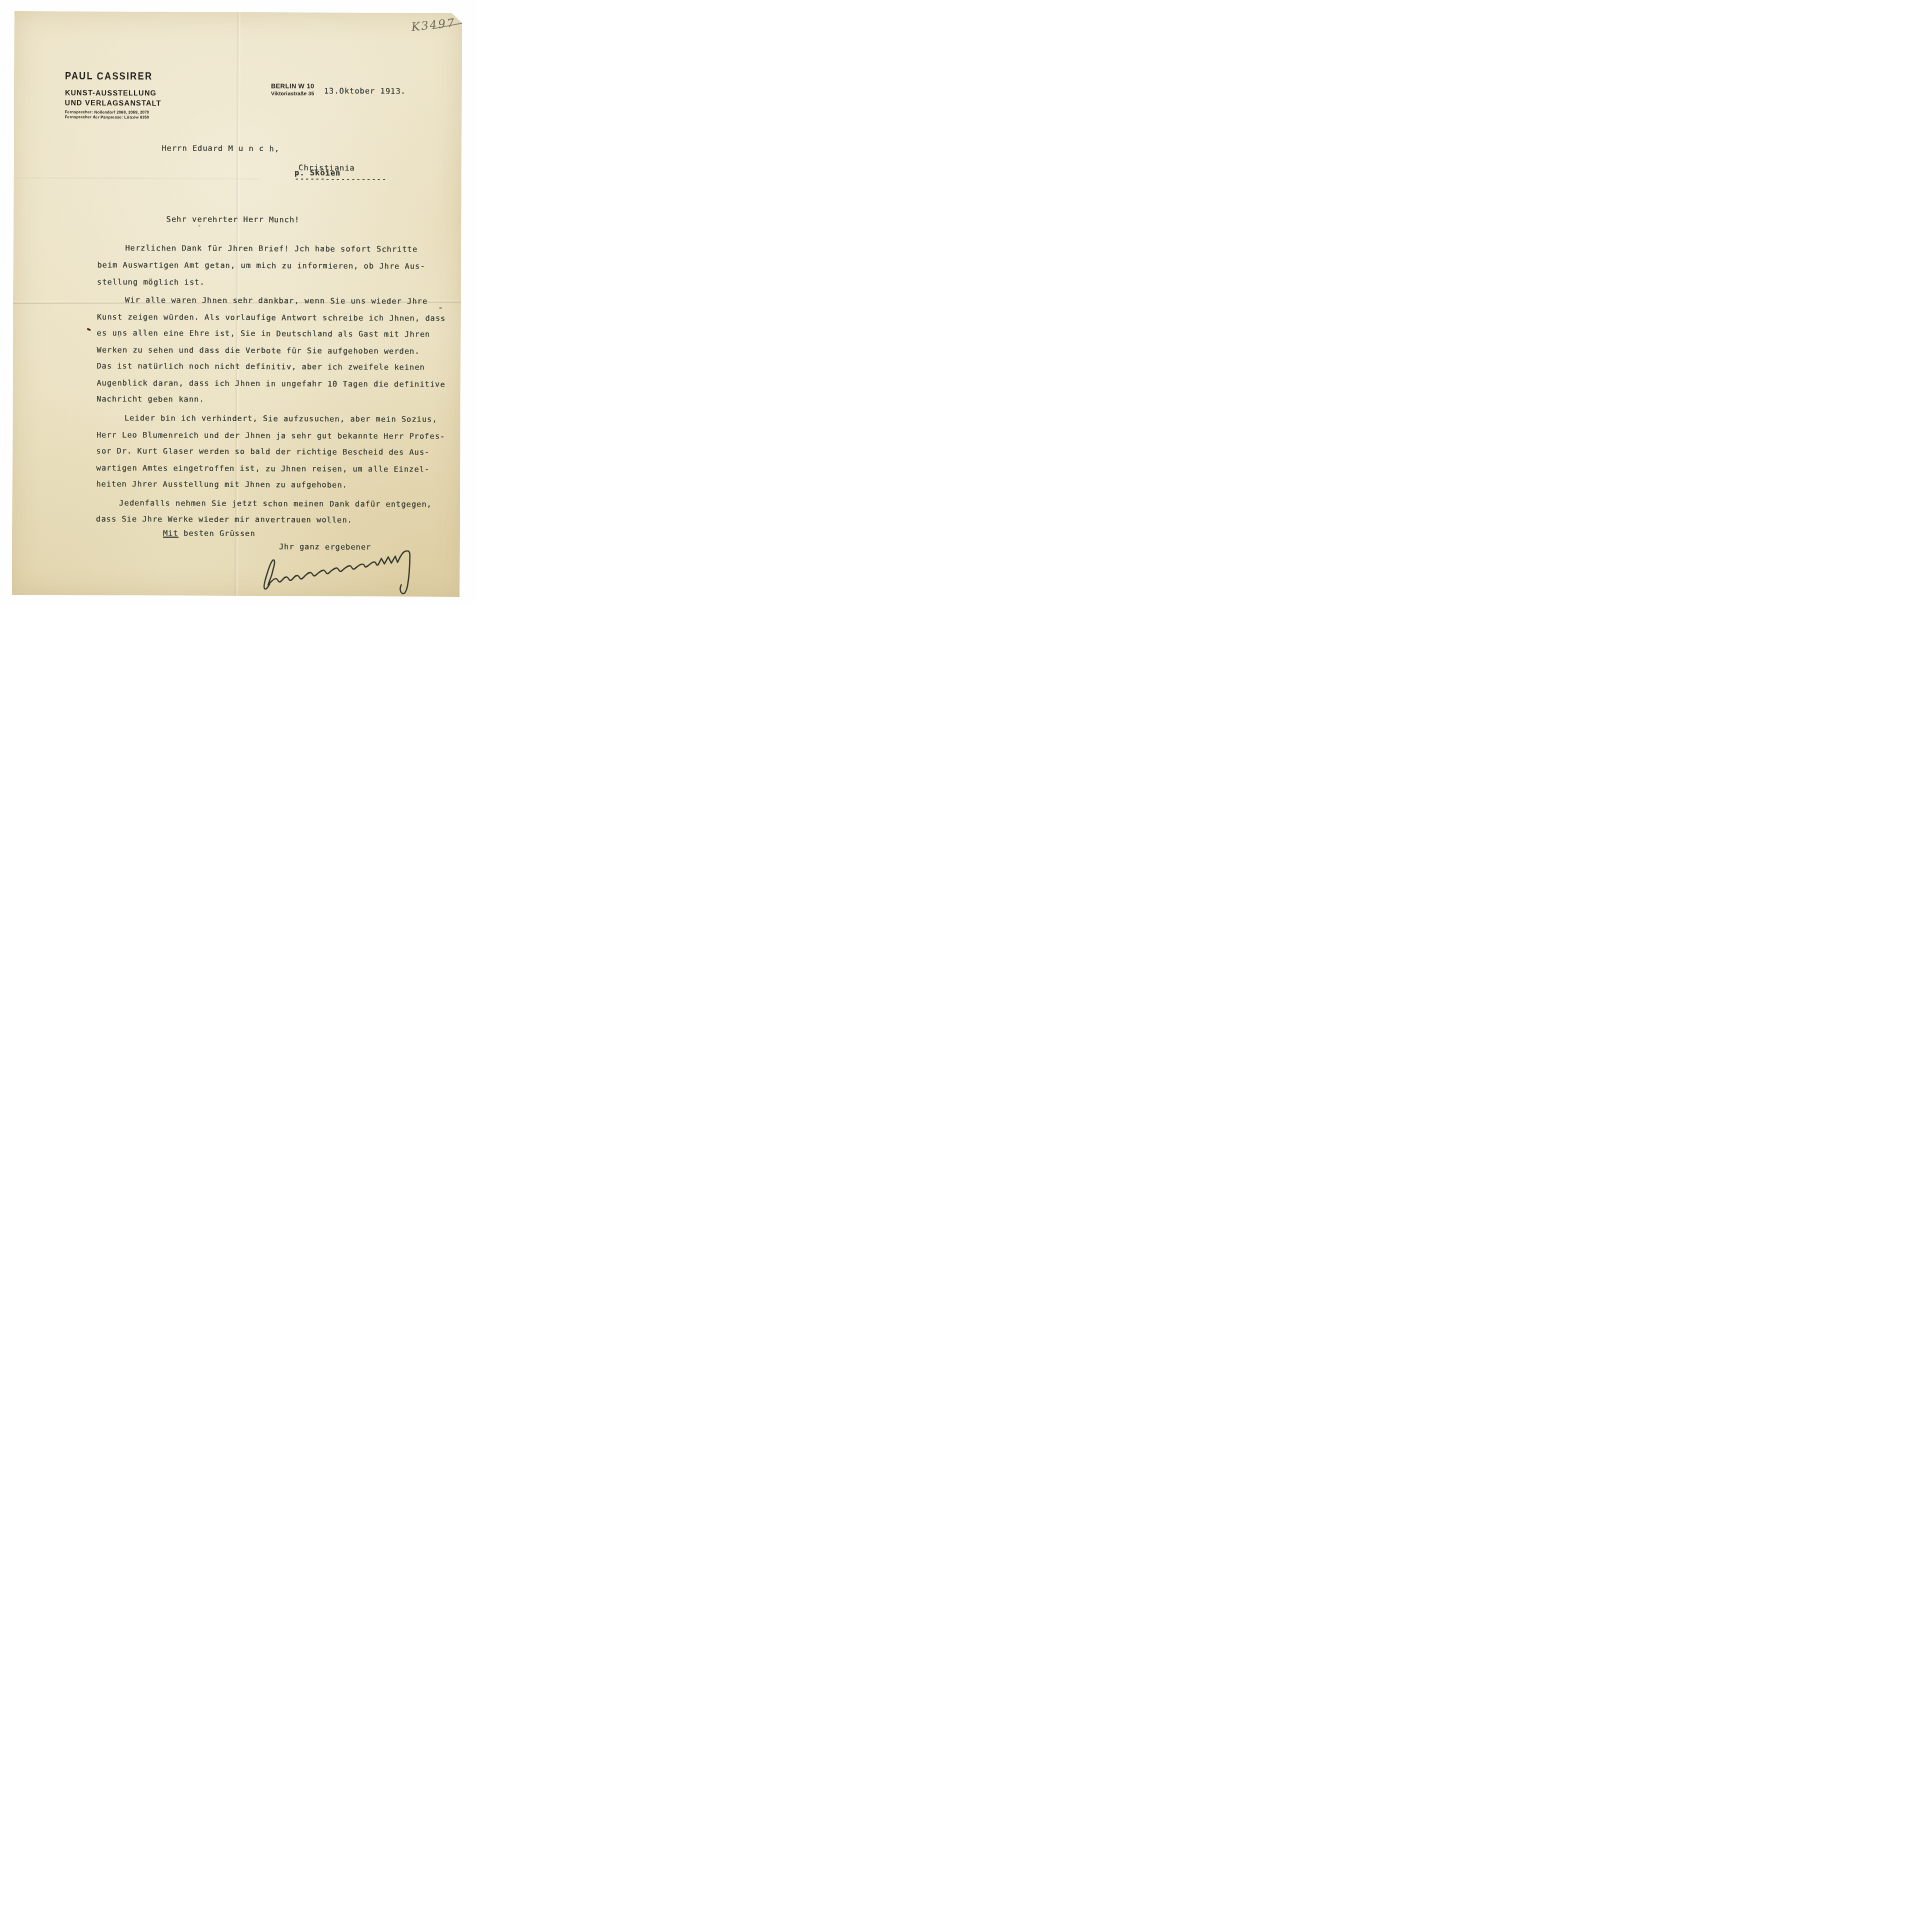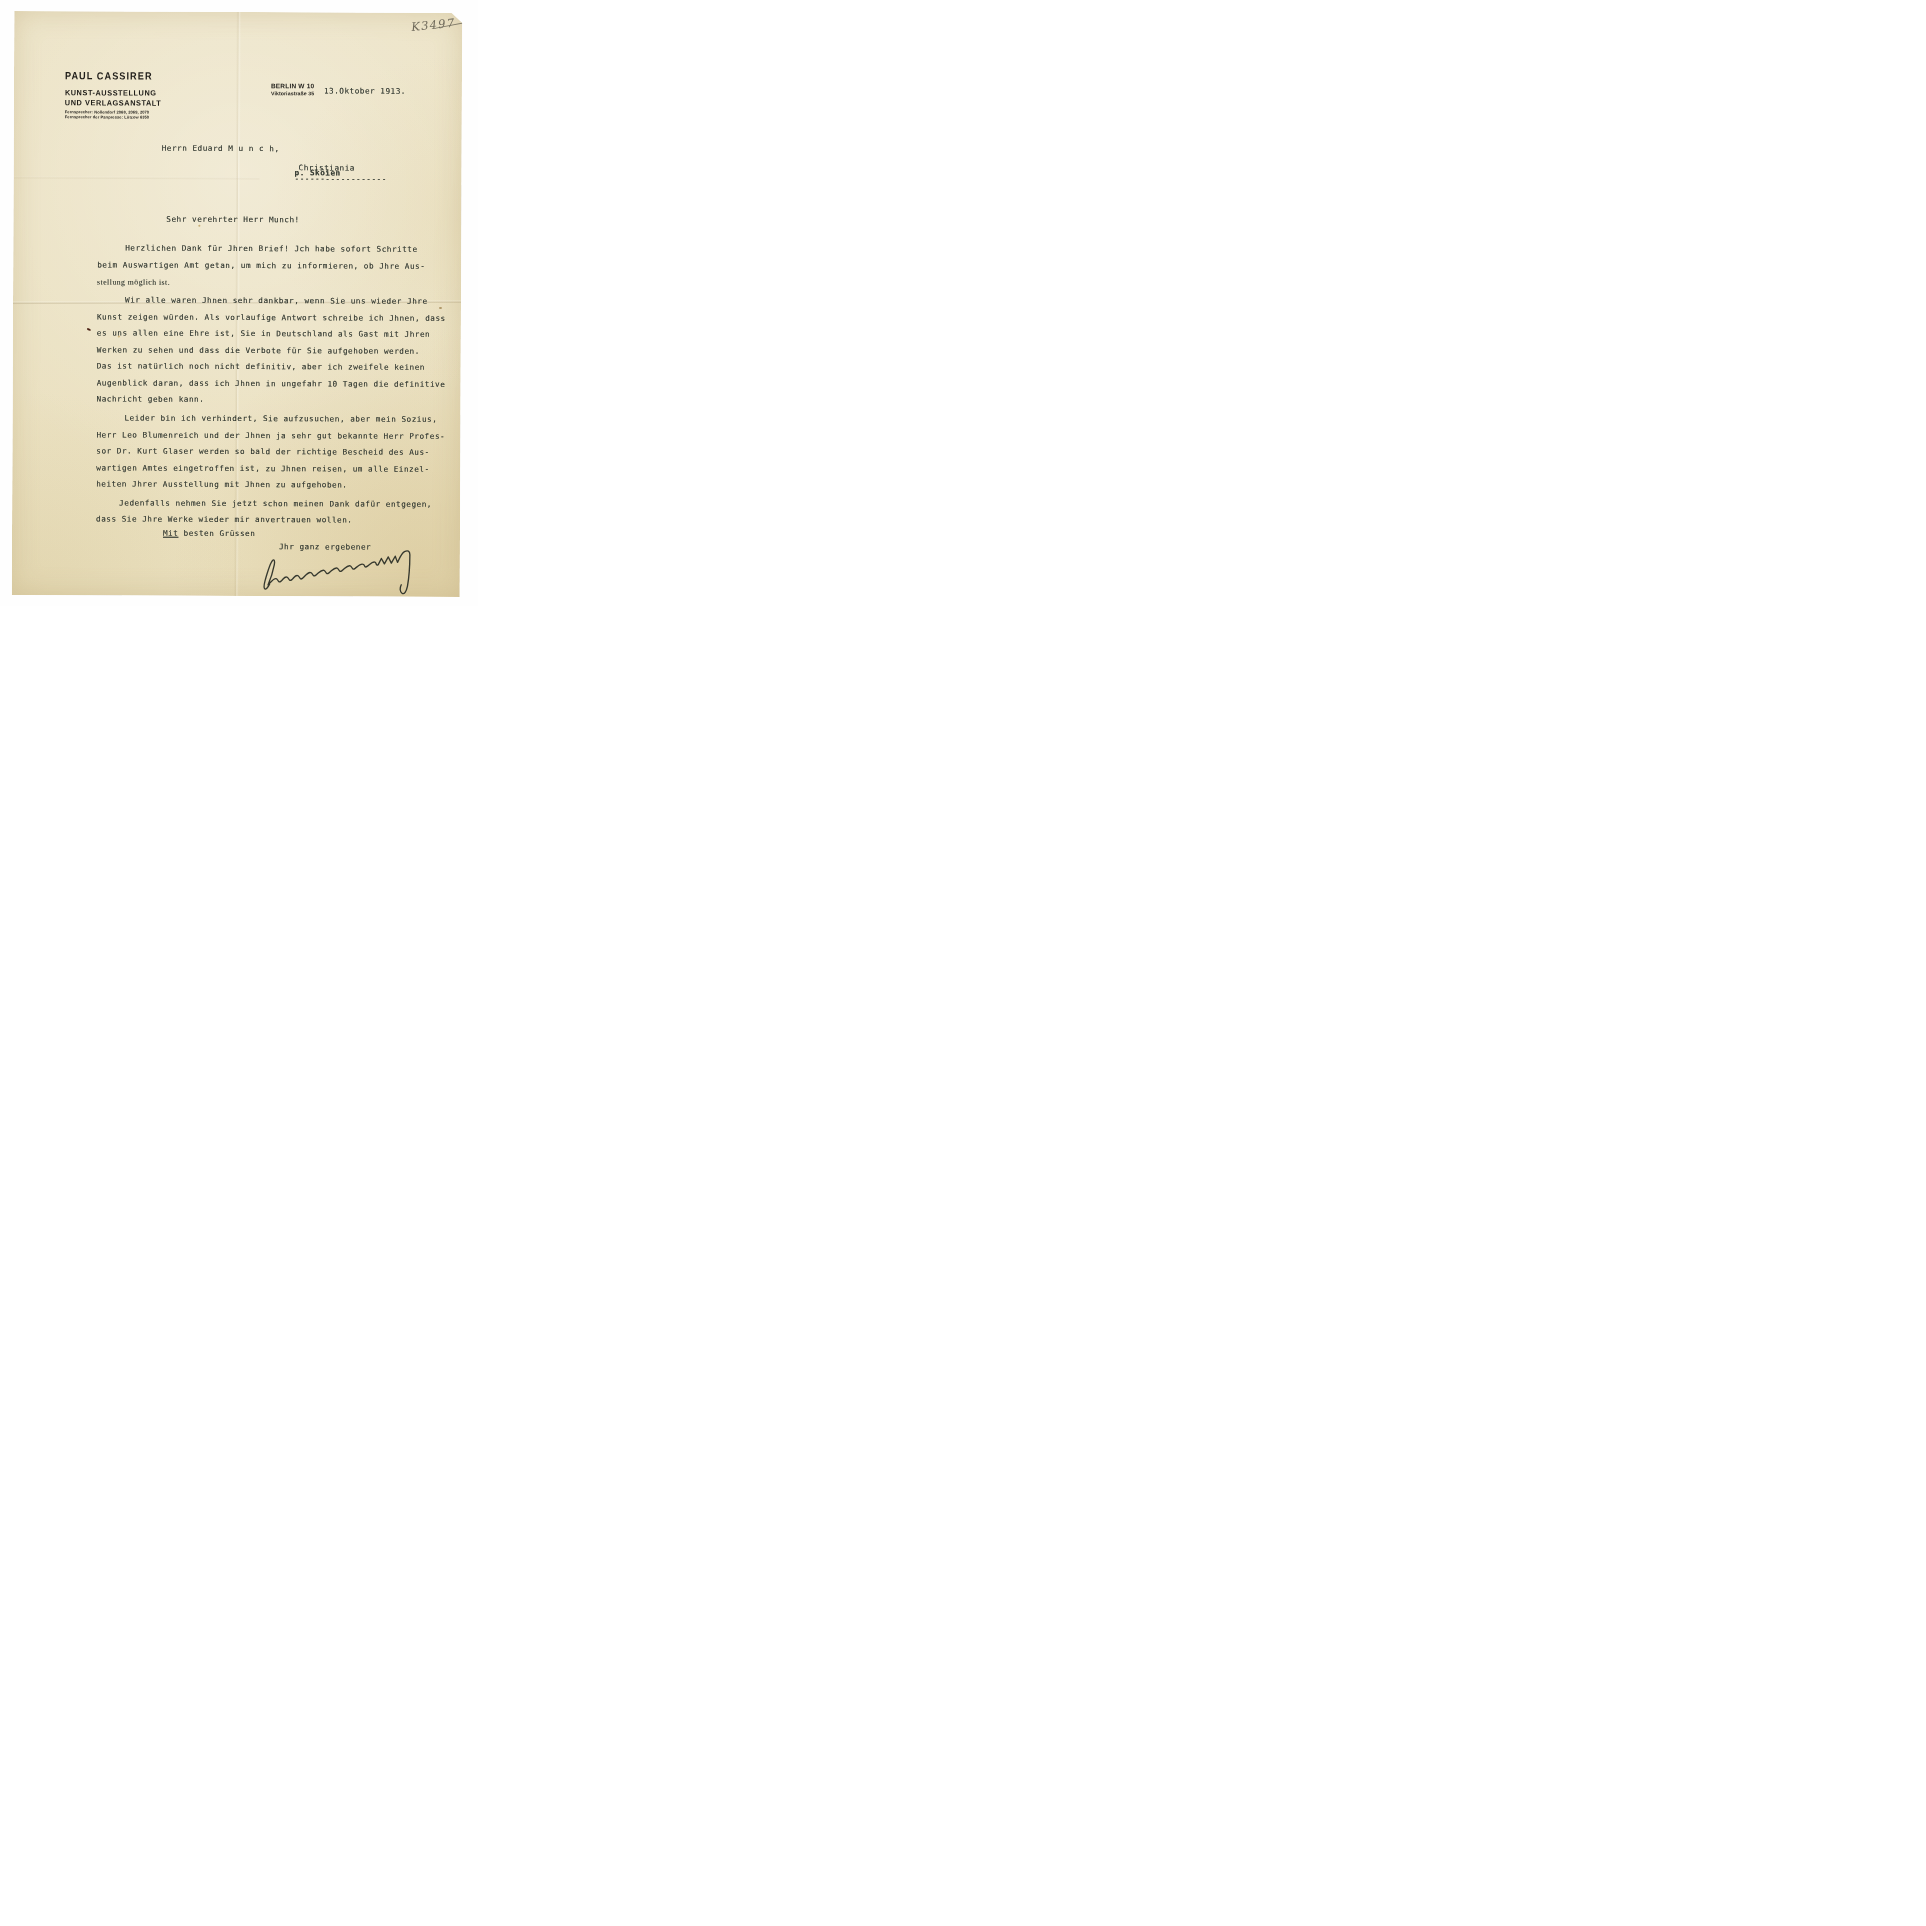--- a/index.html
+++ b/index.html
@@ -82,21 +82,21 @@
 
     <div class="typed" style="left:148px;top:133px;">Herrn Eduard M u n c h,</div>
     <div class="typed" style="left:285px;top:152px;">Christiania</div>
     <div class="typed" style="left:281px;top:163px;">------------------</div>
     <div class="typed" style="left:281px;top:157px;font-weight:bold;">p. Sköien</div>
 
     <div class="typed" style="left:153px;top:204px;text-align:right;">Sehr verehrter Herr Munch!</div>
 
     <div class="typed" style="left:112px;top:233px;text-align:center;">Herzlichen Dank für Jhren Brief! Jch habe sofort Schritte</div>
     <div class="typed" style="left:84px;top:250px;">beim Auswartigen Amt getan, um mich zu informieren, ob Jhre Aus-</div>
-    <div class="typed" style="left:84px;top:267px;font-family:Liberation Serif, serif;">stellung möglich ist.</div>
+    <div class="typed" style="left:84px;top:267px;">stellung möglich ist.</div>
     <div class="typed" style="left:112px;top:285px;">Wir alle waren Jhnen sehr dankbar, wenn Sie uns wieder Jhre</div>
     <div class="typed" style="left:84px;top:302px;">Kunst zeigen würden. Als vorlaufige Antwort schreibe ich Jhnen, dass</div>
     <div class="typed" style="left:84px;top:318px;">es uns allen eine Ehre ist, Sie in Deutschland als Gast mit Jhren</div>
     <div class="typed" style="left:84px;top:335px;">Werken zu sehen und dass die Verbote für Sie aufgehoben werden.</div>
     <div class="typed" style="left:84px;top:351px;">Das ist natürlich noch nicht definitiv, aber ich zweifele keinen</div>
     <div class="typed" style="left:84px;top:368px;">Augenblick daran, dass ich Jhnen in ungefahr 10 Tagen die definitive</div>
     <div class="typed" style="left:84px;top:384px;">Nachricht geben kann.</div>
     <div class="typed" style="left:112px;top:403px;">Leider bin ich verhindert, Sie aufzusuchen, aber mein Sozius,</div>
     <div class="typed" style="left:84px;top:420px;">Herr Leo Blumenreich und der Jhnen ja sehr gut bekannte Herr Profes-</div>
     <div class="typed" style="left:84px;top:436px;">sor Dr. Kurt Glaser werden so bald der richtige Bescheid des Aus-</div>

